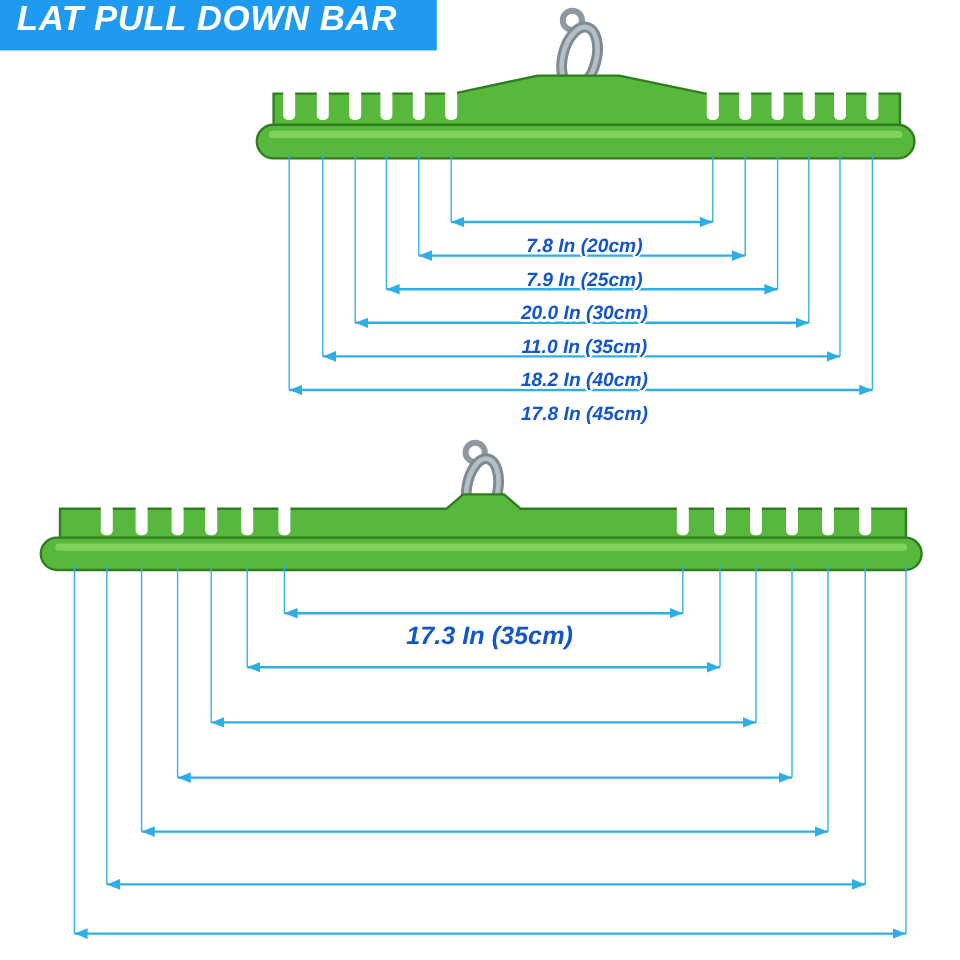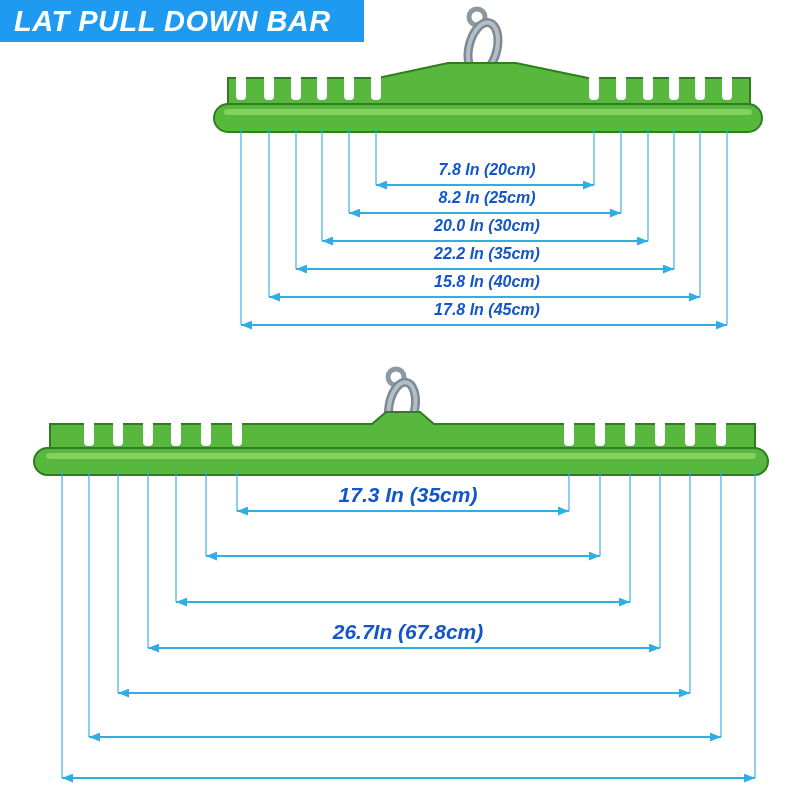--- a/index.html
+++ b/index.html
@@ -2,34 +2,35 @@
 <html><head>
 <meta charset="utf-8">
 <style>
   html,body { margin:0; padding:0; background:#fff; }
   .canvas {
     position:relative; width:800px; height:800px; background:#ffffff;
     font-family:"Liberation Sans", sans-serif; overflow:hidden;
   }
   .banner {
     position:absolute; left:0; top:0; width:364px; height:42px;
-    background:#1E9BF0; color:#ffffff; display:flex; align-items:center;
+    background:#1E9BF0; color:#ffffff; display:flex; 
     padding-left:14px; box-sizing:border-box;
   }
   .banner span {
     font-size:29px; font-weight:bold; font-style:italic;
     letter-spacing:0.5px; white-space:nowrap;
   }
   svg.diagram { position:absolute; left:0; top:0; }
   .dim-label {
     position:absolute; transform:translateX(-50%);
     font-weight:bold; font-style:italic; color:#1356C9; white-space:nowrap;
     text-shadow:
       -2px 0 0 #fff, 2px 0 0 #fff, 0 -2px 0 #fff, 0 2px 0 #fff,
       -1px -1px 0 #fff, 1px -1px 0 #fff, -1px 1px 0 #fff, 1px 1px 0 #fff;
+    margin-top: 36px;
   }
   .dim-label.top { font-size:16px; }
   .dim-label.bot { font-size:21px; }
   .dline  { stroke:#2FAEE3; stroke-width:2; }
   .gline  { stroke:#2FAEE3; stroke-width:1.2; opacity:0.95; }
   .green  { fill:#58B83D; stroke:#2F7D1E; stroke-width:2; }
   .slot   { fill:#ffffff; stroke:none; }
 </style>
 </head>
 <body>
@@ -151,22 +152,21 @@
       <line x1="206" y1="556" x2="600" y2="556" marker-start="url(#ah)" marker-end="url(#ah)"></line>
       <line x1="176" y1="602" x2="630" y2="602" marker-start="url(#ah)" marker-end="url(#ah)"></line>
       <line x1="148" y1="648" x2="660" y2="648" marker-start="url(#ah)" marker-end="url(#ah)"></line>
       <line x1="118" y1="693" x2="690" y2="693" marker-start="url(#ah)" marker-end="url(#ah)"></line>
       <line x1="89" y1="737" x2="721" y2="737" marker-start="url(#ah)" marker-end="url(#ah)"></line>
       <line x1="62" y1="778" x2="755" y2="778" marker-start="url(#ah)" marker-end="url(#ah)"></line>
     </g>
   </svg>
 
   <div class="dim-label top" style="left:487px; top:161px">7.8 In (20cm)</div>
-  <div class="dim-label top" style="left:487px; top:189px">8.2 In (25cm)</div>
+  <div class="dim-label top" style="left:487px; top:189px">7.9 In (25cm)</div>
   <div class="dim-label top" style="left:487px; top:217px">20.0 In (30cm)</div>
-  <div class="dim-label top" style="left:487px; top:245px">22.2 In (35cm)</div>
-  <div class="dim-label top" style="left:487px; top:273px">15.8 In (40cm)</div>
+  <div class="dim-label top" style="left:487px; top:245px">11.0 In (35cm)</div>
+  <div class="dim-label top" style="left:487px; top:273px">18.2 In (40cm)</div>
   <div class="dim-label top" style="left:487px; top:301px">17.8 In (45cm)</div>
 
   <div class="dim-label bot" style="left:408px; top:483px">17.3 In (35cm)</div>
-  <div class="dim-label bot" style="left:408px; top:620px">26.7In (67.8cm)</div>
 
 </div>
 
 </body></html>

